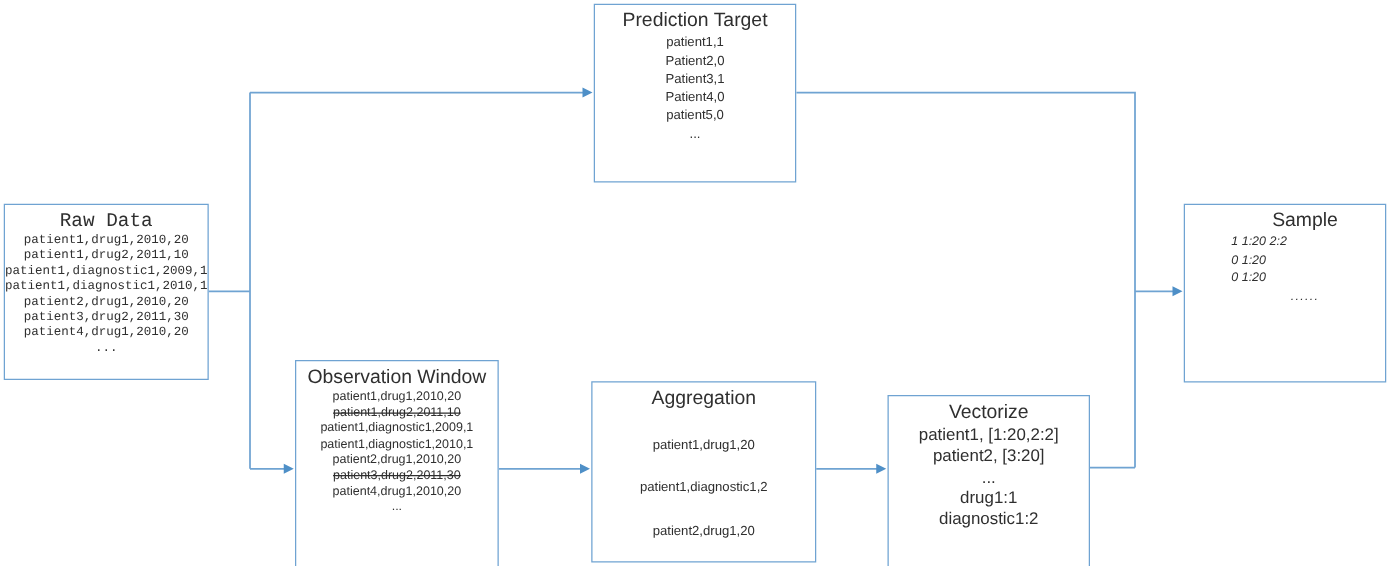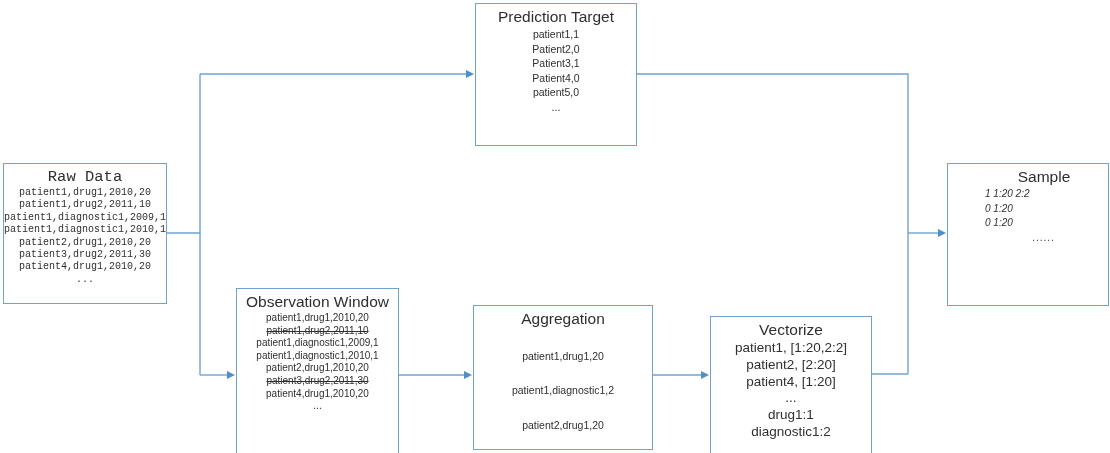--- a/index.html
+++ b/index.html
@@ -123,22 +123,21 @@
         <div class="line">patient1,diagnostic1,2</div>
         <div class="line">patient2,drug1,20</div>
         <div class="line">...</div>
       </div>
   </div>
 
   <div class="box" id="box-vec">
     <div class="box-title">Vectorize</div>
     <div class="box-lines">
         <div class="line">patient1, [1:20,2:2]</div>
-        <div class="line">patient2, [2:20]</div>
-        <div class="line">patient4, [1:20]</div>
+        <div class="line">patient2, [3:20]</div>
         <div class="line">...</div>
         <div class="line">drug1:1</div>
         <div class="line">diagnostic1:2</div>
       </div>
   </div>
 
   <div class="box" id="box-sample">
     <div class="box-title">Sample</div>
     <div class="box-lines">
         <div class="line">1 1:20 2:2</div>

